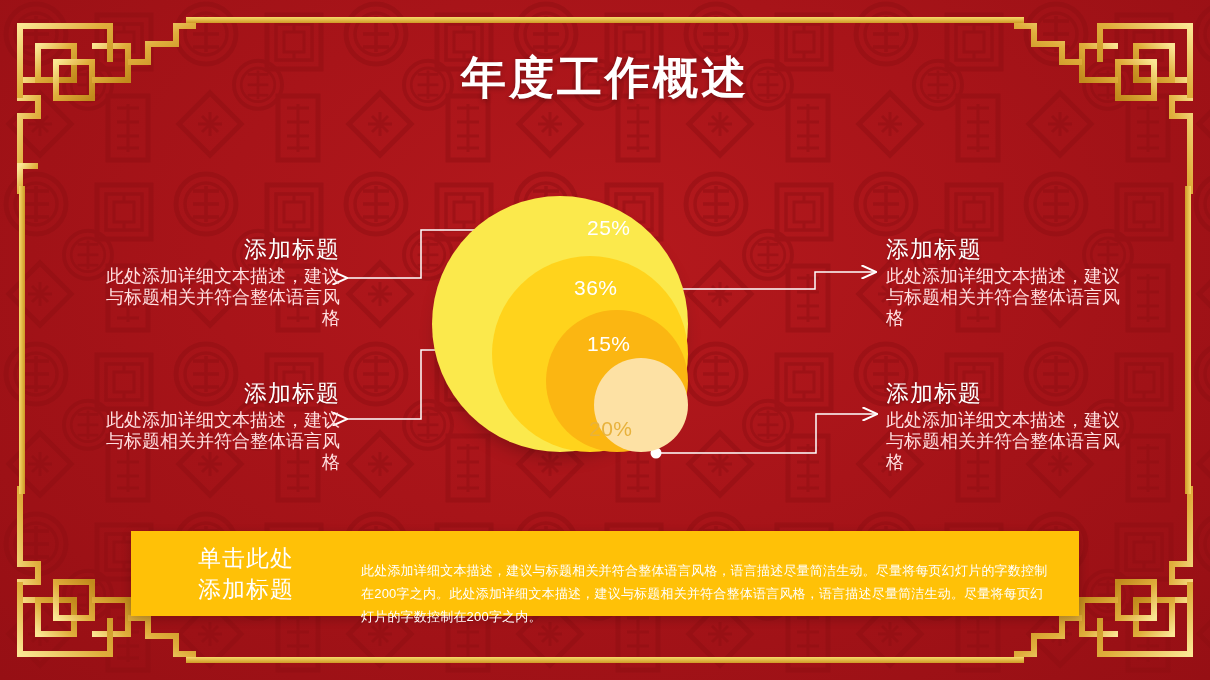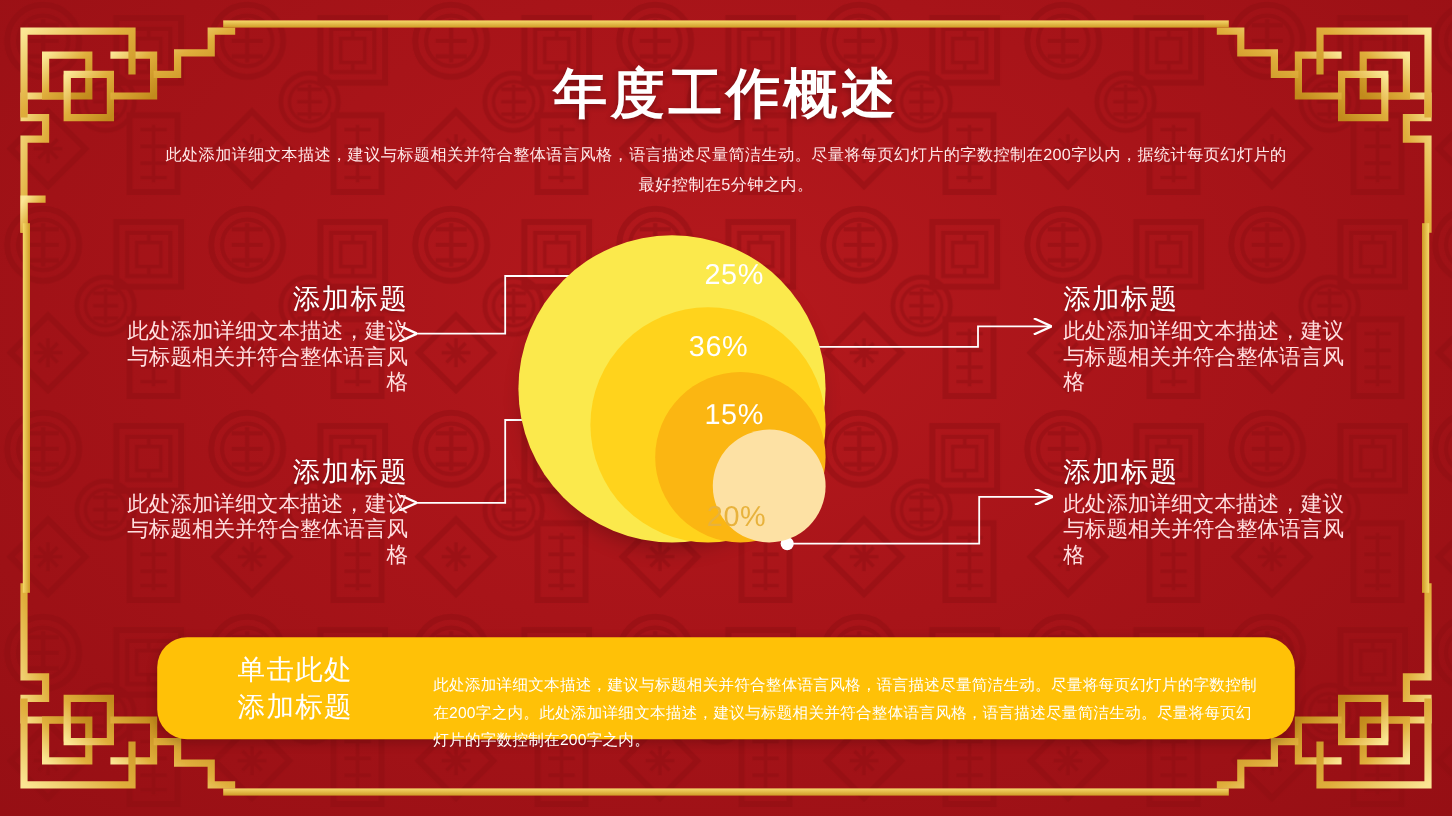--- a/index.html
+++ b/index.html
@@ -54,21 +54,21 @@
 
   
   #circle-chart { position:absolute; left:432px; top:196px; width:256px; height:290px; }
   .ring { position:absolute; border-radius:50%; }
   .ring-1 { width:256px; height:256px; left:0;    top:0;   background:#fbe94c; box-shadow:0 10px 18px -6px rgba(0,0,0,.28); }
   .ring-2 { width:196px; height:196px; left:60px; top:60px;  background:#ffd31c; }
   .ring-3 { width:142px; height:142px; left:114px; top:114px; background:#fbb612; }
   .ring-4 { width:94px;  height:94px;  left:162px; top:162px; background:#fde1a4; }
 
   .pct {
-    position:absolute; color:#ffffff; font-size:24px; font-weight:500;
+    position:absolute; color:#ffffff; font-size:21px; font-weight:500;
     letter-spacing:.5px; white-space:nowrap;
   }
   .pct-1 { left:155px; top:212px; }
   .pct-2 { left:155px; top:272px; }
   .pct-3 { left:155px; top:328px; }
   .pct-4 { left:166px; top:415px; color:#e8b23c; }
 
   
   #connectors { position:absolute; inset:0; pointer-events:none; }
 
@@ -87,21 +87,20 @@
   .cl-1 { left:92px;  top:234px; }
   .cl-2 { left:92px;  top:378px; }
   .cr-1 { left:886px; top:234px; }
   .cr-2 { left:886px; top:378px; }
 
   
   #bottom-banner {
     position:absolute; left:131px; top:531px; width:948px; height:85px;
     background:#ffc107; display:flex; align-items:center;
     box-shadow:0 3px 10px rgba(0,0,0,.2);
-    border-radius:25px;
   }
   #banner-title {
     width:230px; flex:none; text-align:center; color:#ffffff;
     font-size:23px; font-weight:500; line-height:31px; letter-spacing:1px;
   }
   #banner-title span { display:block; }
   #banner-body {
     flex:1; padding-right:24px; color:#ffffff;
     font-size:13px; line-height:23px; letter-spacing:.2px;margin-top:40px;
   }
@@ -204,21 +203,20 @@
       </g>
     </svg>
   </div>
 
   <div class="edge edge-top"></div>
   <div class="edge edge-bottom"></div>
   <div class="edge edge-left"></div>
   <div class="edge edge-right"></div>
 
   <div id="page-title">年度工作概述</div>
-  <div id="page-subtitle">此处添加详细文本描述，建议与标题相关并符合整体语言风格，语言描述尽量简洁生动。尽量将每页幻灯片的字数控制在200字以内，据统计每页幻灯片的最好控制在5分钟之内。</div>
 
   <svg id="connectors" viewBox="0 0 1210 680">
     <defs>
       <marker id="arrowL" markerWidth="11" markerHeight="9" refX="1" refY="4.5" orient="auto">
         <path d="M10,0 L0,4.5 L10,9" fill="none" stroke="#ffffff" stroke-width="1.3"></path>
       </marker>
       <marker id="arrowR" markerWidth="11" markerHeight="9" refX="10" refY="4.5" orient="auto">
         <path d="M1,0 L11,4.5 L1,9" fill="none" stroke="#ffffff" stroke-width="1.3"></path>
       </marker>
     </defs>

